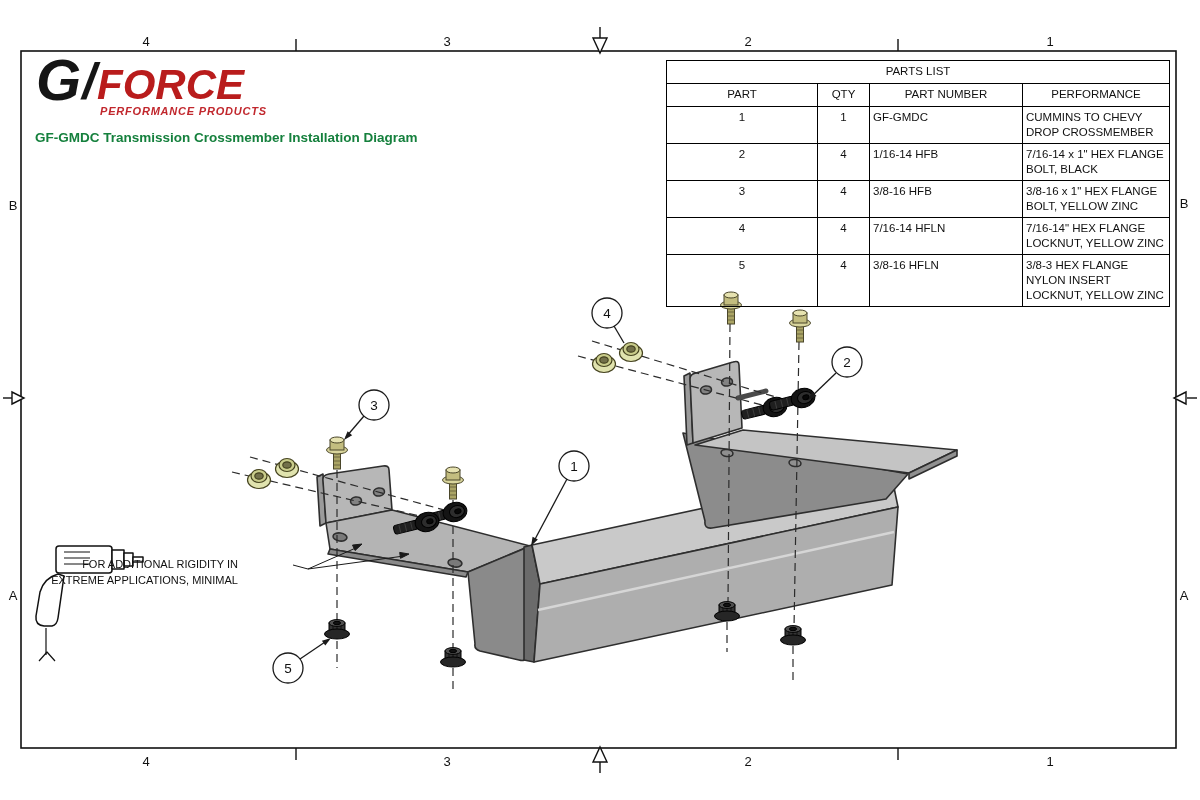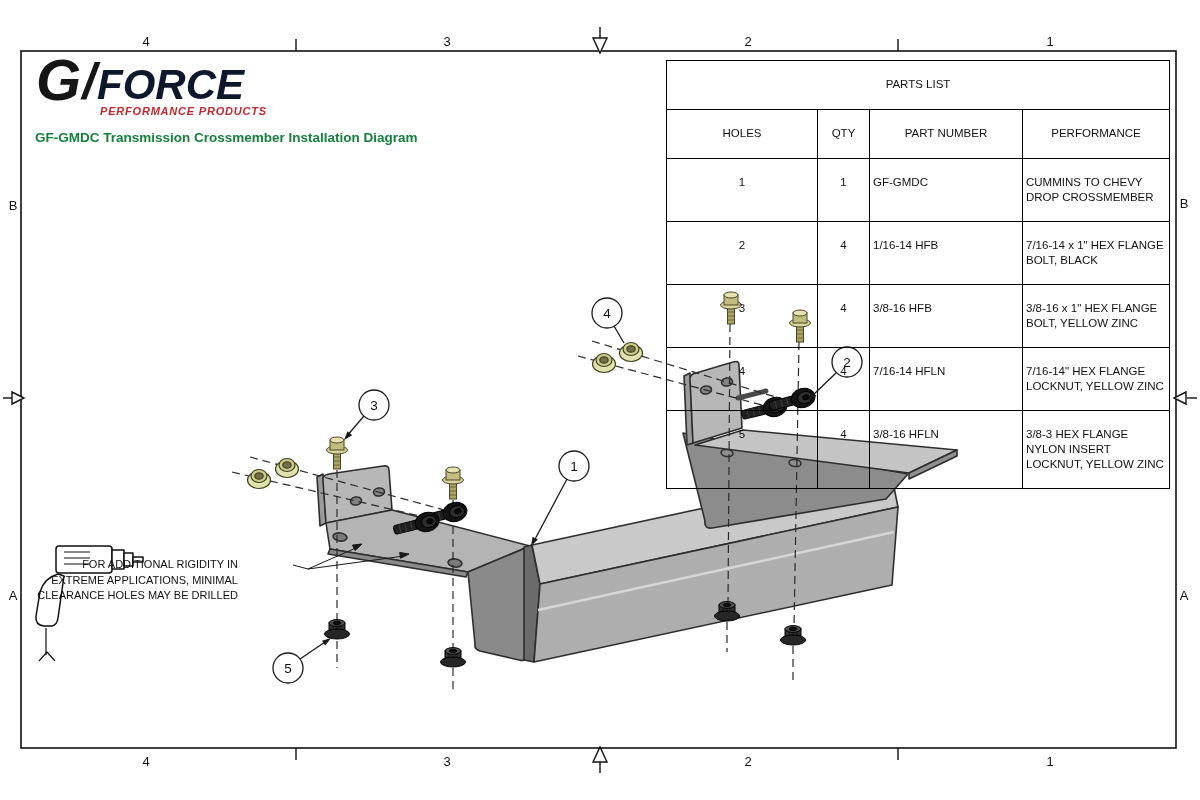--- a/index.html
+++ b/index.html
@@ -4,28 +4,28 @@
 <style>
   html,body{margin:0;padding:0;background:#fff;}
   .sheet{position:relative;width:1200px;height:800px;background:#fff;overflow:hidden;
          font-family:"Liberation Sans",sans-serif;color:#111;}
   svg{position:absolute;left:0;top:0;}
   
   .logo{position:absolute;left:36px;top:56px;line-height:1;}
   .logo-row{display:flex;align-items:flex-end;}
   .logo-g{font-size:58px;font-weight:900;font-style:italic;color:#151515;letter-spacing:-3px;line-height:48px;}
   .logo-slash{font-size:50px;font-weight:900;font-style:italic;color:#151515;line-height:46px;margin:0 1px 0 4px;}
-  .logo-force{font-size:42px;font-weight:900;font-style:italic;color:#0f172a;letter-spacing:0px;line-height:38px;}
+  .logo-force{font-size:42px;font-weight:900;font-style:italic;color:#b91c1c;letter-spacing:0px;line-height:38px;}
   .logo-tag{font-size:11px;font-weight:700;font-style:italic;color:#c1272d;letter-spacing:.8px;margin:2px 13px 0 64px;}
   
   .title{position:absolute;left:35px;top:130px;font-size:13.5px;font-weight:700;color:#15803d;}
   
   .parts{position:absolute;left:666px;top:60px;width:503px;border-collapse:collapse;
          font-size:11.5px;line-height:15px;table-layout:fixed;}
-  .parts th,.parts td{border:1px solid #000;padding:16px 3px;vertical-align:top;font-weight:400;overflow:hidden;}
+  .parts th,.parts td{border:1px solid #000;padding:3px 3px;vertical-align:top;font-weight:400;overflow:hidden;}
   .parts .c{text-align:center;}
   .parts .l{text-align:left;}
   .parts .t-title{height:16px;text-align:center;}
   .parts .t-head{height:16px;}
   
   .note{position:absolute;right:962px;top:557px;text-align:right;font-size:11px;line-height:15.6px;
         white-space:nowrap;color:#101010;}
   .note span{display:block;}
   
   .zone{font-size:13px;fill:#111;font-family:"Liberation Sans",sans-serif;}
@@ -303,21 +303,21 @@
         <col style="width:151px">
         <col style="width:52px">
         <col style="width:153px">
         <col style="width:147px">
       </colgroup>
     <tbody>
         <tr>
           <th class="t-title" colspan="4">PARTS LIST</th>
         </tr>
     <tr>
-      <th class="t-head c">HOLES</th>
+      <th class="t-head c">PART</th>
       <th class="t-head c">QTY</th>
       <th class="t-head c">PART NUMBER</th>
       <th class="t-head c">PERFORMANCE</th>
     </tr>
     <tr style="height:32px">
       <td class="c">1</td>
       <td class="c">1</td>
       <td class="l">GF-GMDC</td>
       <td class="l">CUMMINS TO CHEVY DROP CROSSMEMBER</td>
     </tr>
@@ -344,16 +344,15 @@
       <td class="c">4</td>
       <td class="l">3/8-16 HFLN</td>
       <td class="l">3/8-3 HEX FLANGE NYLON INSERT LOCKNUT, YELLOW ZINC</td>
     </tr>
   </tbody>
     </table>
 
   <div class="note">
     <span>FOR ADDITIONAL RIGIDITY IN</span>
     <span>EXTREME APPLICATIONS, MINIMAL</span>
-    <span>CLEARANCE HOLES MAY BE DRILLED</span>
   </div>
 
 </div>
 
 </body></html>

